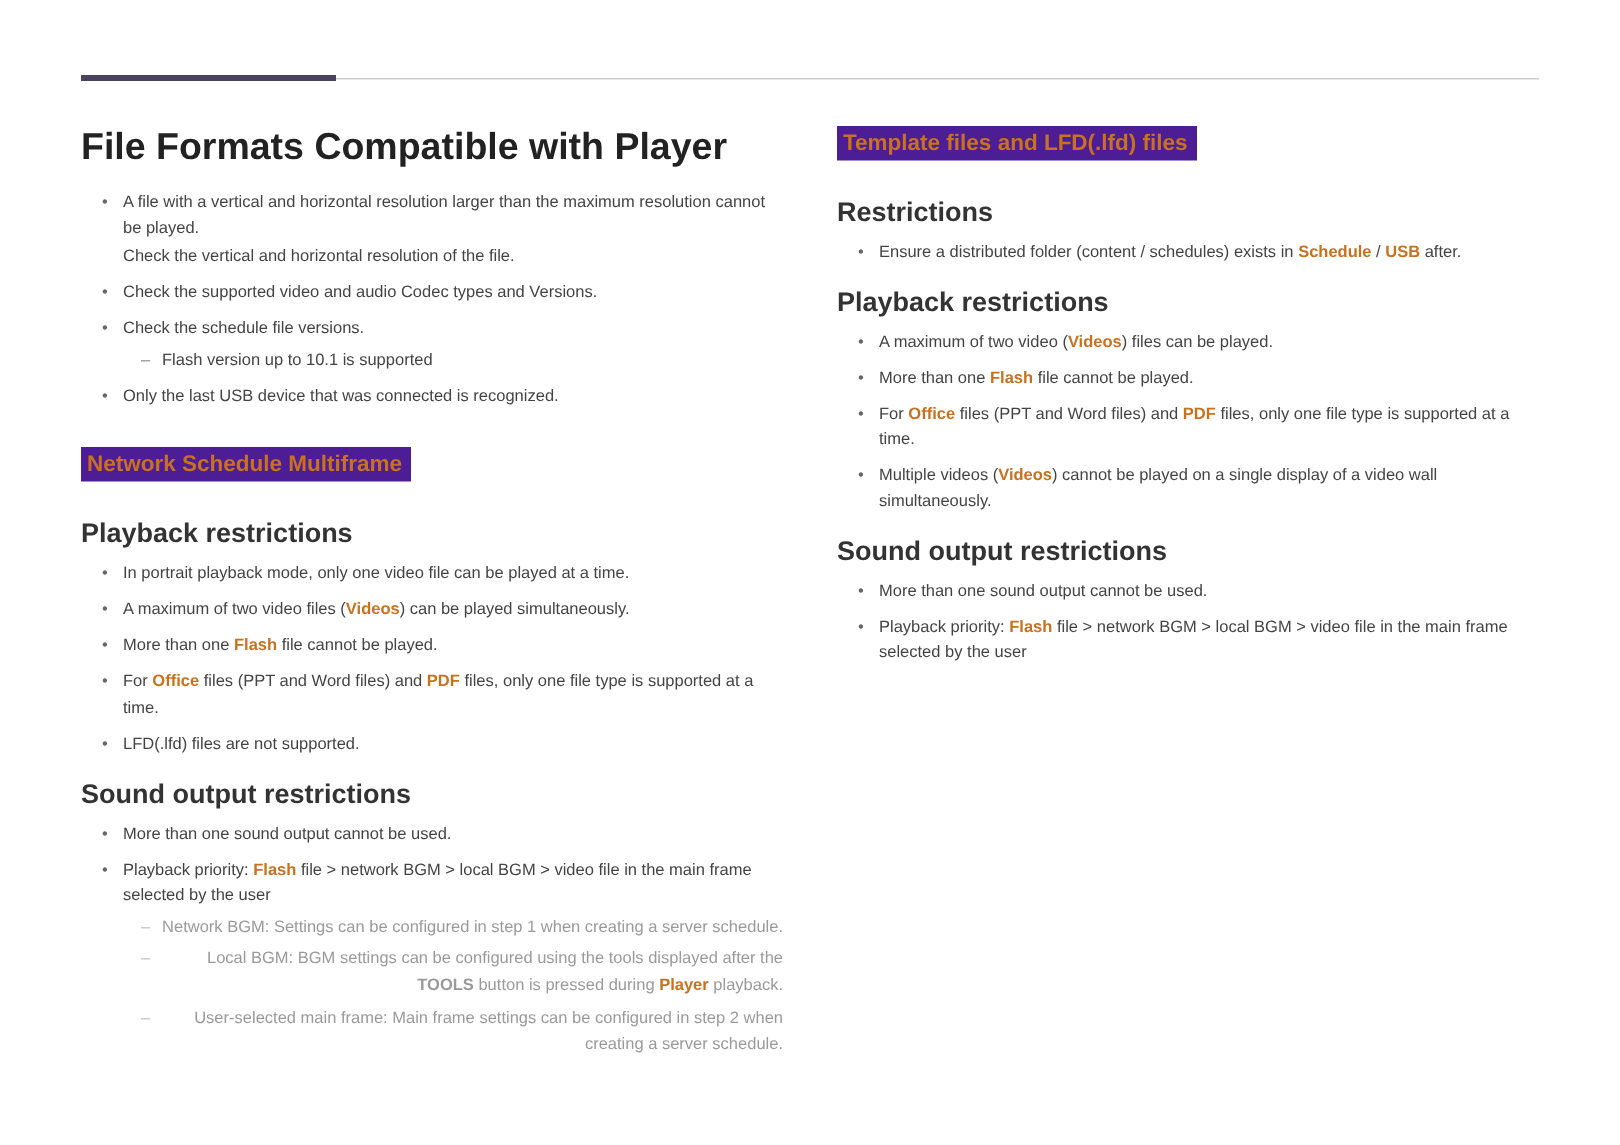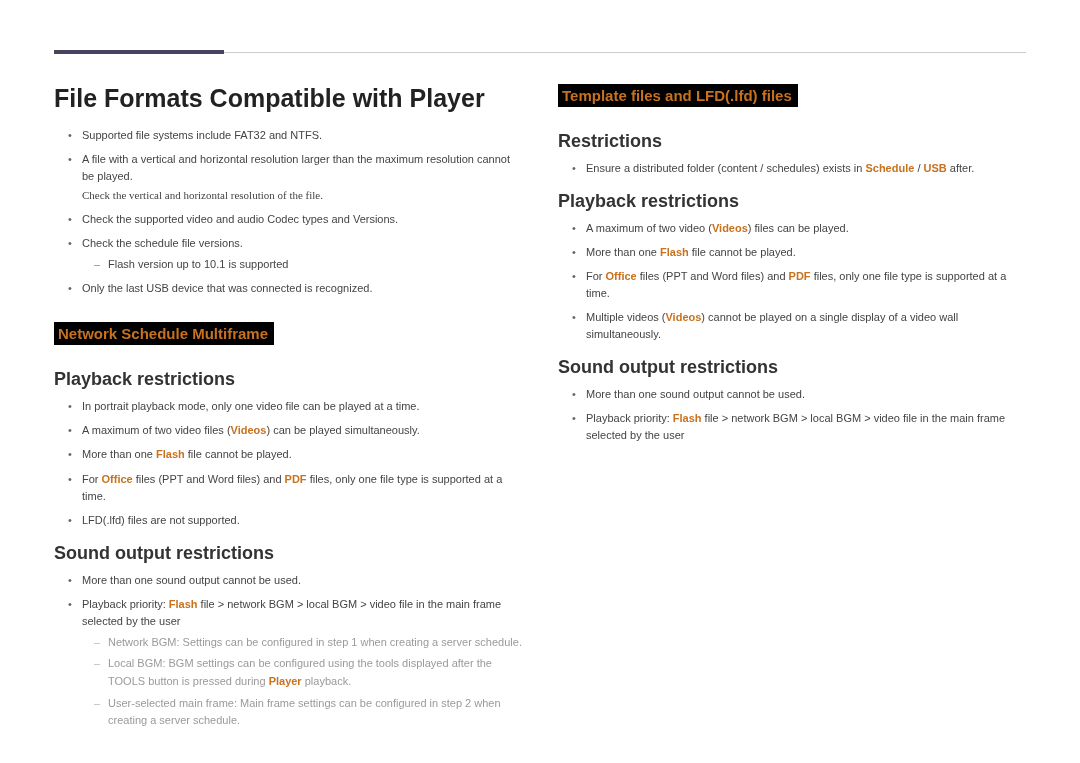--- a/index.html
+++ b/index.html
@@ -35,21 +35,21 @@
     min-width: 0;
   }
   h1 {
     font-size: 25px;
     font-weight: 700;
     color: #222;
     margin-bottom: 14px;
   }
   h2.section-highlight {
     display: inline-block;
-    background: #000000;
+    background: #4c1d95;
     color: #c8711e;
     font-size: 15px;
     font-weight: 700;
     padding: 3px 6px 3px 4px;
     margin-top: 18px;
     margin-bottom: 10px;
   }
   h3.subsection {
     font-size: 18px;
     font-weight: 700;
@@ -74,21 +74,20 @@
     position: absolute;
     left: 0;
     top: 0;
     color: #666;
   }
   .subnote {
     font-size: 11px;
     line-height: 1.5;
     color: #444;
     margin: 2px 0 0 28px;
-    font-family: Liberation Serif, serif;
   }
   ul.dashes {
     list-style: none;
     padding-left: 12px;
     margin-top: 4px;
   }
   ul.dashes > li {
     position: relative;
     font-size: 11px;
     line-height: 1.6;
@@ -98,49 +97,49 @@
   }
   ul.dashes > li::before {
     content: "‒";
     position: absolute;
     left: 0;
     top: 0;
     color: #888;
   }
   ul.dashes.gray > li {
     color: #9a9a9a;
+    text-align: right;
   }
   ul.dashes.gray > li::before {
     color: #bbb;
   }
   .accent {
     color: #c8711e;
     font-weight: 700;
   }
   .bold {
-    font-weight: 400;
+    font-weight: 700;
     color: #333;
   }
 </style>
 </head>
 <body>
 
 <div class="header-rule">
   <div class="thick"></div>
   <div class="thin"></div>
 </div>
 
 <div class="columns">
 
   <div class="col">
 
     <h1>File Formats Compatible with Player</h1>
 
     <ul class="bullets">
-      <li>Supported file systems include FAT32 and NTFS.</li>
       <li>
         <span>A file with a vertical and horizontal resolution larger than the maximum resolution cannot be played.</span>
         <div class="subnote" style="margin-left:0;">Check the vertical and horizontal resolution of the file.</div>
       </li>
       <li>Check the supported video and audio Codec types and Versions.</li>
       <li>
         <span>Check the schedule file versions.</span>
         <ul class="dashes">
           <li>Flash version up to 10.1 is supported</li>
         </ul>

